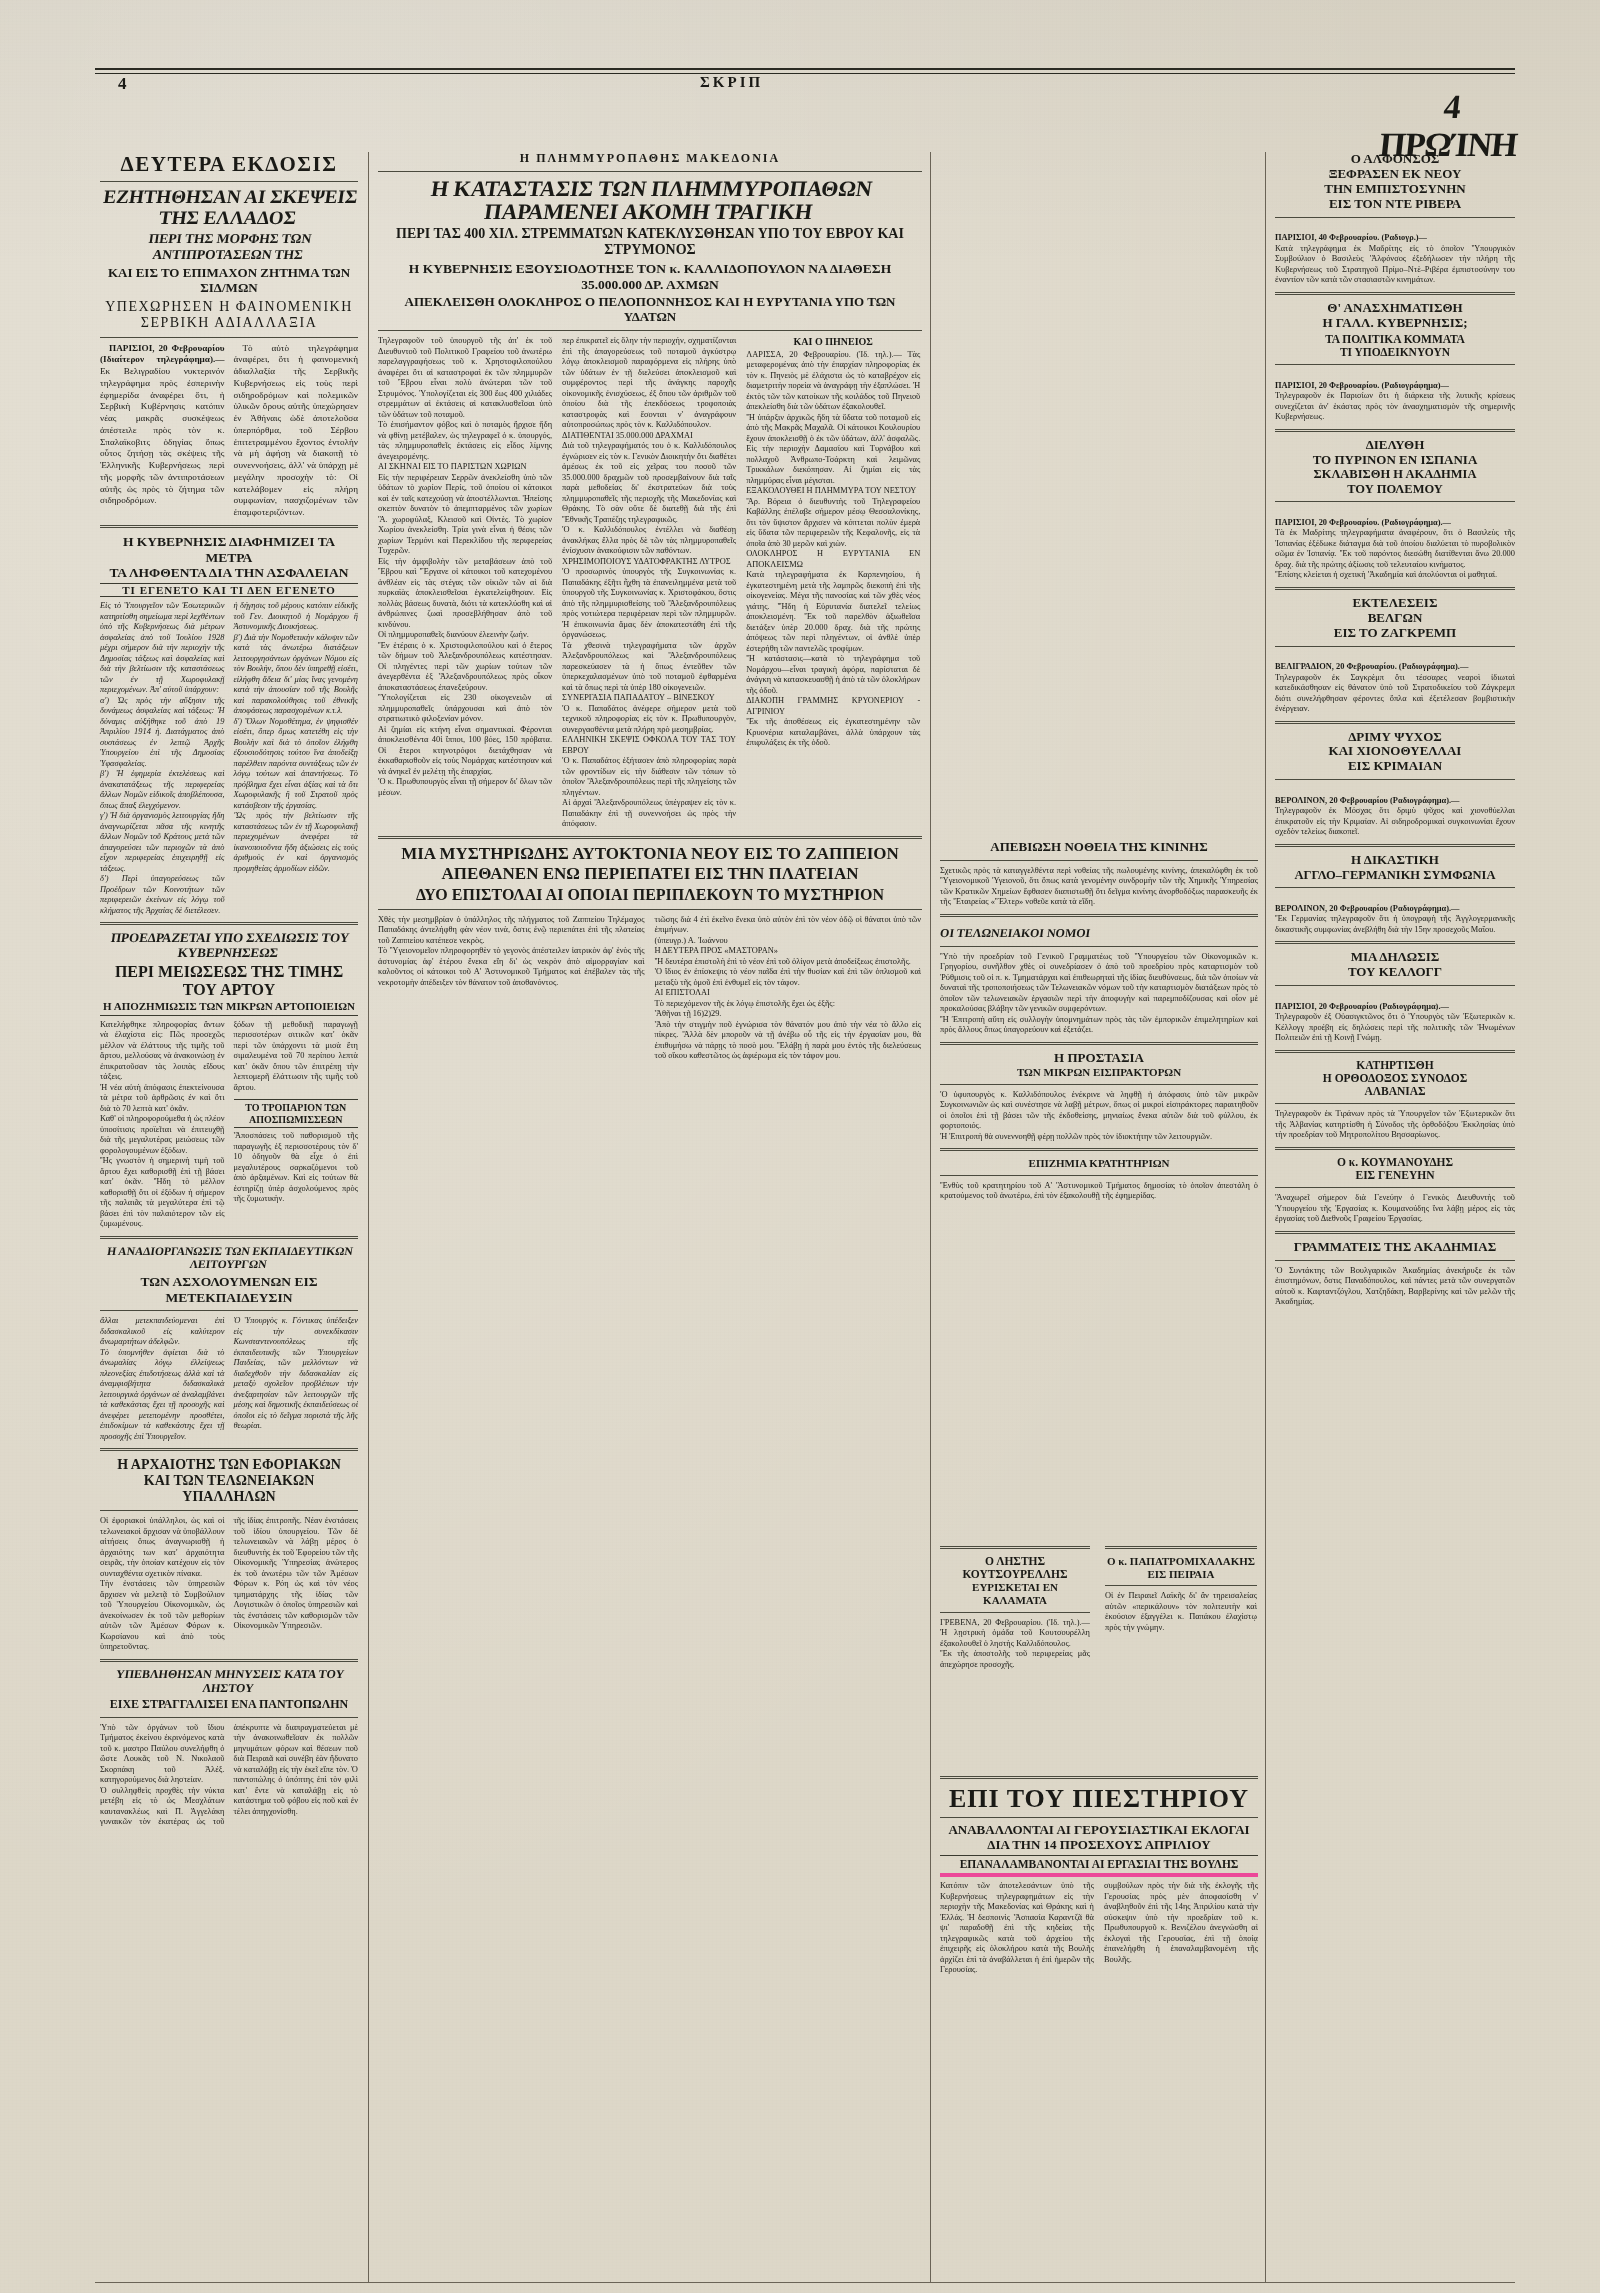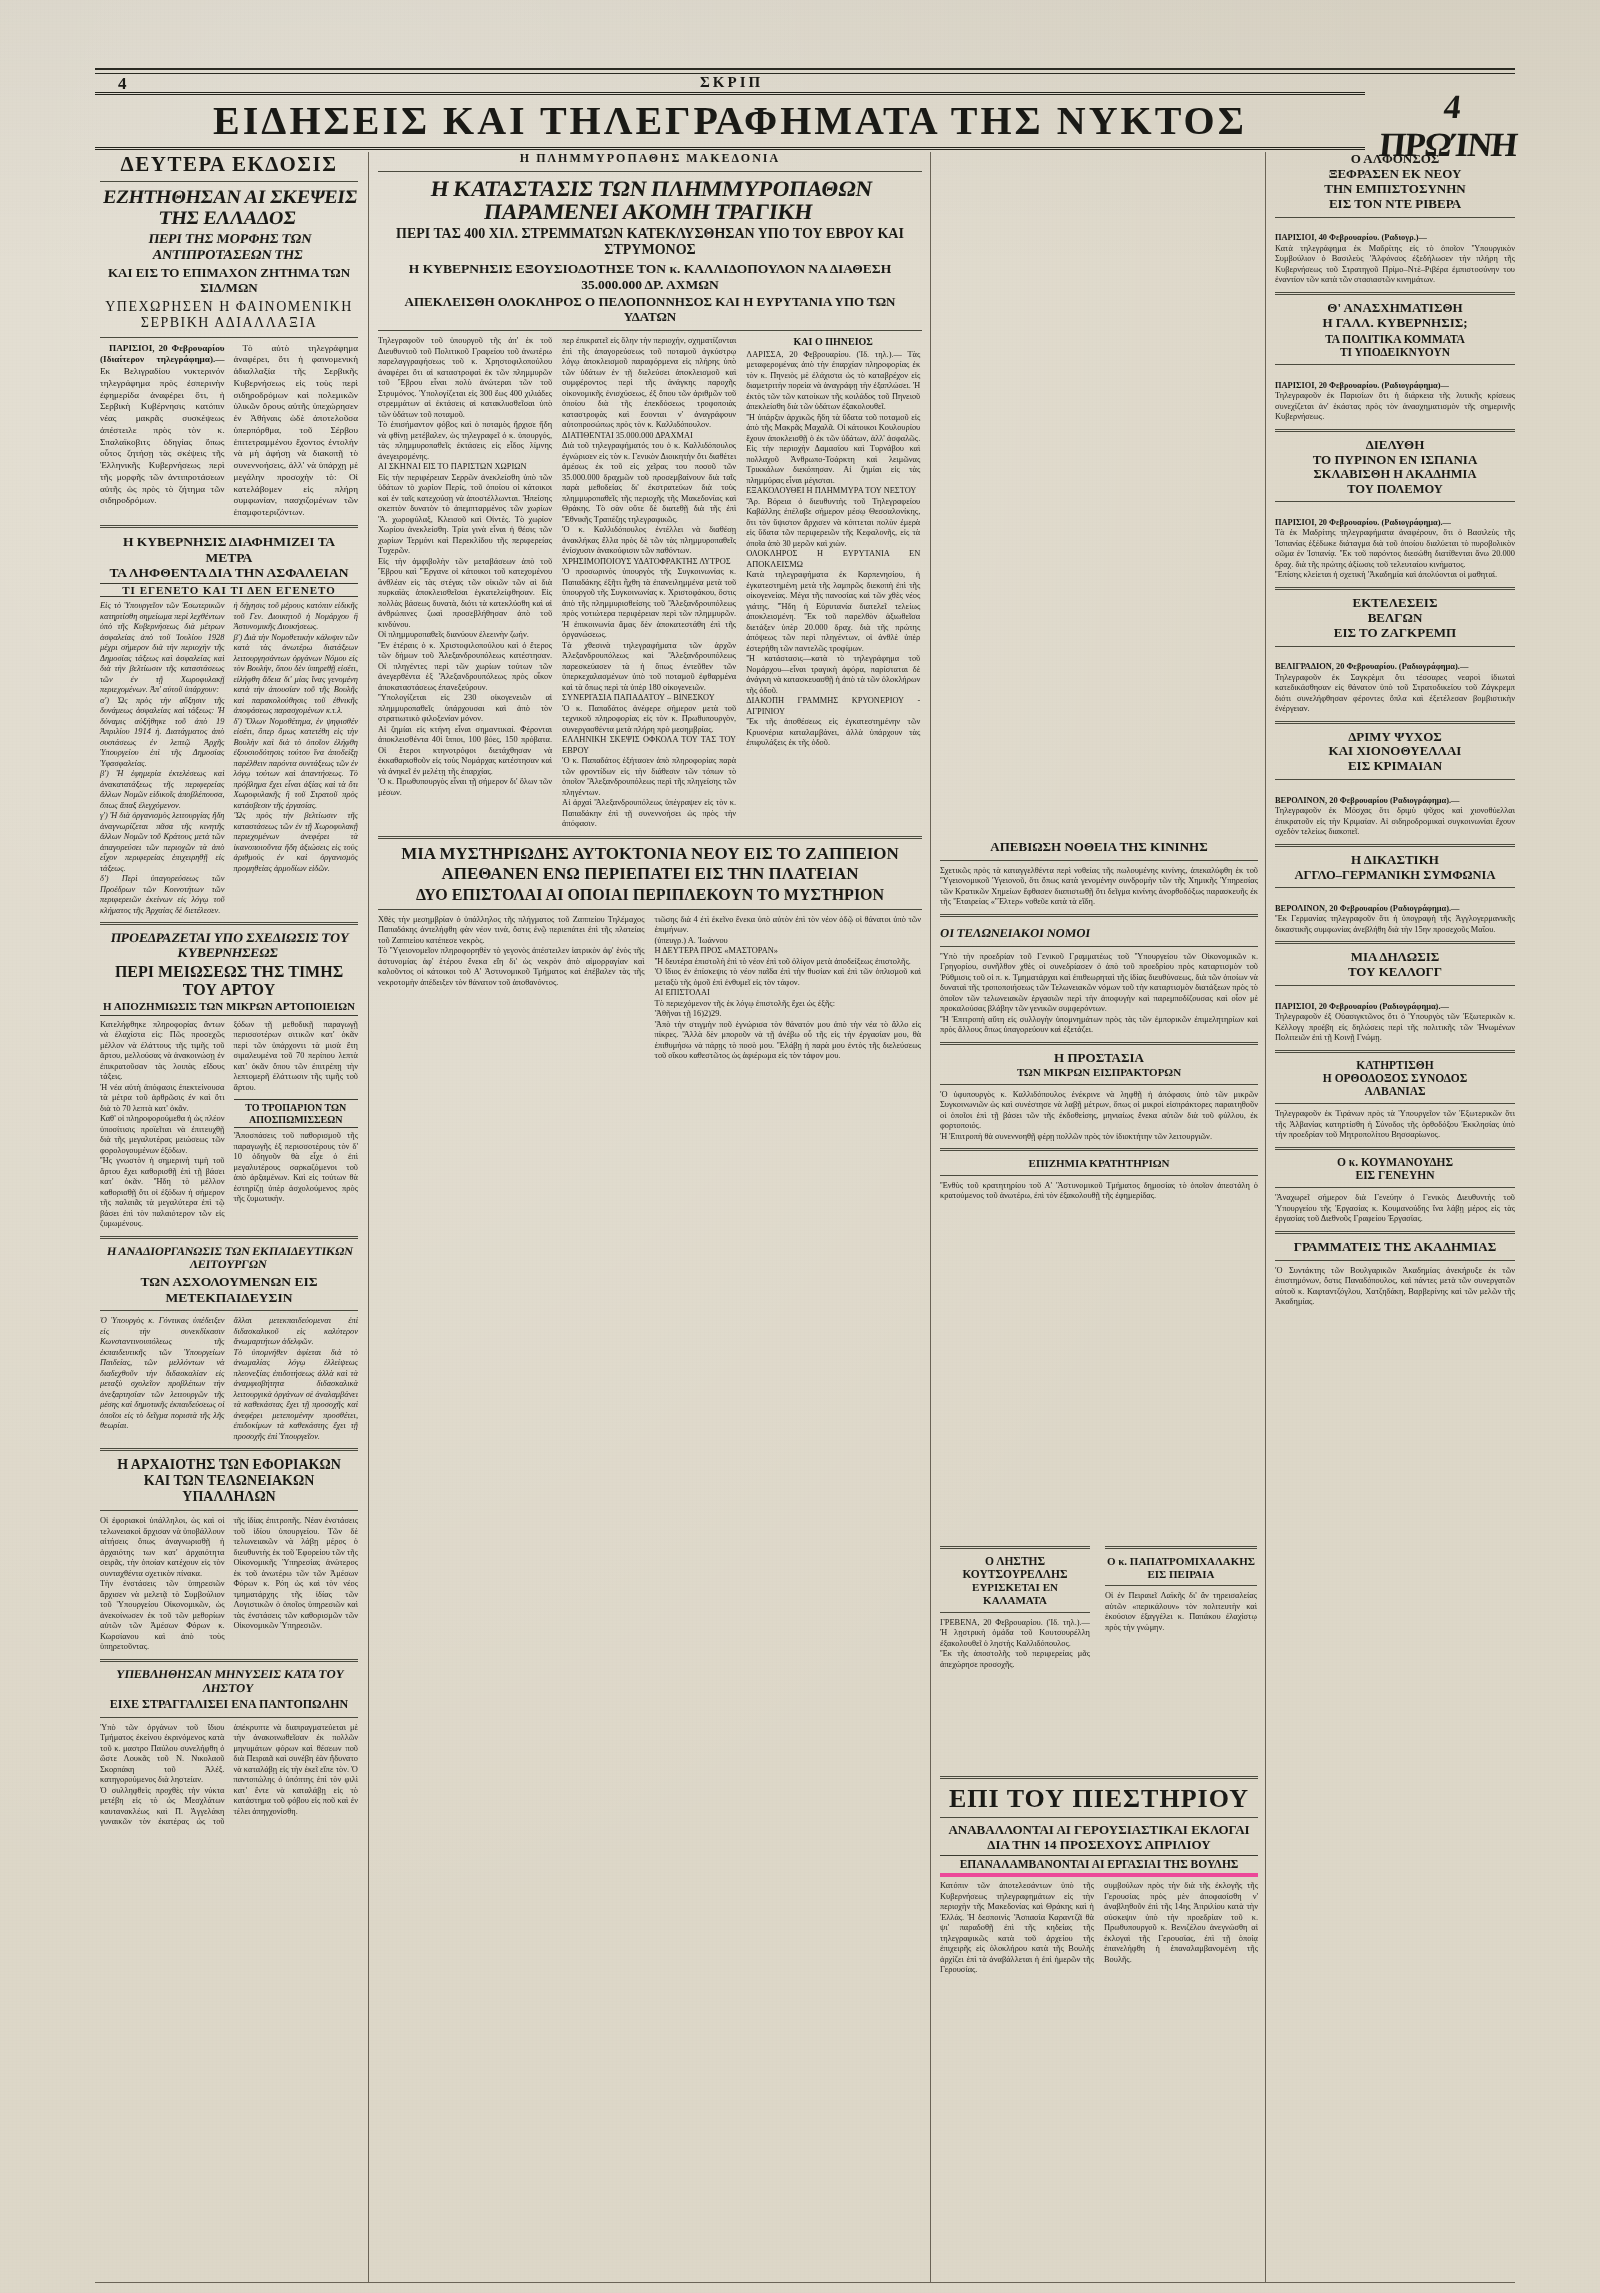--- a/index.html
+++ b/index.html
@@ -56,23 +56,20 @@
 
 <div id="page">
   <div class="paper"></div>
   <div class="noise"></div>
   <div class="wrap">
 
     <div class="topline"></div>
     <div class="topline2"></div>
     <div class="folio">4</div>
     <div class="papername">ΣΚΡΙΠ</div>
-    <div class="masthead">
-      <div class="mt">ΕΙΔΗΣΕΙΣ ΚΑΙ ΤΗΛΕΓΡΑΦΗΜΑΤΑ ΤΗΣ ΝΥΚΤΟΣ</div>
-    </div>
     <div class="mast-right">4 ΠΡΩΊΝΗ</div>
 
     <div class="vrule" style="left:368px;top:152px;height:2130px;"></div>
     <div class="vrule" style="left:930px;top:152px;height:2130px;"></div>
     <div class="vrule" style="left:1265px;top:152px;height:2130px;"></div>
 
     <div class="col" style="left:100px;top:152px;width:258px;">
       <div class="hd hd1 spaced" style="margin-bottom:4px;">ΔΕΥΤΕΡΑ ΕΚΔΟΣΙΣ</div>
       <div class="rule"></div>
       <div class="hdmed skew" style="font-size:19px;">ΕΖΗΤΗΘΗΣΑΝ ΑΙ ΣΚΕΨΕΙΣ ΤΗΣ ΕΛΛΑΔΟΣ</div>
@@ -116,23 +113,23 @@
           <div class="hdxs" style="margin:6px 0 3px;border-top:1px solid #3a3a30;border-bottom:1px solid #3a3a30;padding:2px 0;font-size:10px;">ΤΟ ΤΡΟΠΑΡΙΟΝ ΤΩΝ ΑΠΟΣΠΩΜΙΣΣΕΩΝ</div>
           <div class="tiny" style="white-space:pre-line;">'Ἀποσπάσεις τοῦ παθορισμοῦ τῆς παραγωγῆς ἐξ περισσοτέρους τὸν δ' 10 ὁδηγοῦν θὰ εἶχε ὁ ἐπὶ μεγαλυτέρους σαρκαζόμενοι τοῦ ἀπὸ ἀρξαμένων. Καὶ εἰς τούτων θὰ ἐστηρίζῃ ὑπὲρ ἀσχολούμενος πρὸς τῆς ζυμωτικὴν.</div>
         </div>
       </div>
 
       <div class="rule-dbl" style="margin-top:6px;"></div>
       <div class="hdxs skew" style="font-size:11.5px;">Η ΑΝΑΔΙΟΡΓΑΝΩΣΙΣ ΤΩΝ ΕΚΠΑΙΔΕΥΤΙΚΩΝ ΛΕΙΤΟΥΡΓΩΝ</div>
       <div class="hdsm" style="font-size:13.5px;margin-top:2px;">ΤΩΝ ΑΣΧΟΛΟΥΜΕΝΩΝ ΕΙΣ ΜΕΤΕΚΠΑΙΔΕΥΣΙΝ</div>
       <div class="rule"></div>
       <div style="display:flex;gap:9px;margin-top:3px;">
-        <div class="tiny ital" style="width:49%;white-space:pre-line;">Ὁ Ὑπουργὸς κ. Γόντικας ὑπέδειξεν εἰς τὴν συνεκδίκασιν Κωνσταντινουπόλεως τῆς ἐκπαιδευτικῆς τῶν Ὑπουργείων Παιδείας, τῶν μελλόντων νὰ διαδεχθοῦν τὴν διδασκαλίαν εἰς μεταξὺ σχολεῖον προβλέπων τὴν ἀνεξαρτησίαν τῶν λειτουργῶν τῆς μέσης καὶ δημοτικῆς ἐκπαιδεύσεως οἱ ὁποῖοι εἰς τὸ δεῖγμα ποριστὰ τῆς λῆς θεωρίαι.</div>
         <div class="tiny ital" style="width:49%;white-space:pre-line;">ἄλλαι μετεκπαιδεύομεναι ἐπὶ διδασκαλικοῦ εἰς καλύτερον ἄνωμαρτήτων ἀδελφῶν.
  Τὸ ὑπομνήθεν ἀφίεται διὰ τὸ ἀνωμαλίας λόγῳ ἐλλείψεως πλεονεξίας ἐπιδοτήσεως ἀλλὰ καὶ τὰ ἀναμφισβήτητα διδασκαλικὰ λειτουργικὰ ὀργάνων σὲ ἀναλαμβάνει τὰ καθεκάστας ἔχει τῇ προσοχῆς καὶ ἀνεφέρει μετεπομένην προσθέτει, ἐπιδοκίμων τὰ καθεκάστης ἔχει τῇ προσοχῆς ἐπὶ Ὑπουργεῖον.</div>
+        <div class="tiny ital" style="width:49%;white-space:pre-line;">Ὁ Ὑπουργὸς κ. Γόντικας ὑπέδειξεν εἰς τὴν συνεκδίκασιν Κωνσταντινουπόλεως τῆς ἐκπαιδευτικῆς τῶν Ὑπουργείων Παιδείας, τῶν μελλόντων νὰ διαδεχθοῦν τὴν διδασκαλίαν εἰς μεταξὺ σχολεῖον προβλέπων τὴν ἀνεξαρτησίαν τῶν λειτουργῶν τῆς μέσης καὶ δημοτικῆς ἐκπαιδεύσεως οἱ ὁποῖοι εἰς τὸ δεῖγμα ποριστὰ τῆς λῆς θεωρίαι.</div>
       </div>
 
       <div class="rule-dbl" style="margin-top:6px;"></div>
       <div class="hdsm" style="font-size:14px;">Η ΑΡΧΑΙΟΤΗΣ ΤΩΝ ΕΦΟΡΙΑΚΩΝ</div>
       <div class="hdsm" style="font-size:14px;">ΚΑΙ ΤΩΝ ΤΕΛΩΝΕΙΑΚΩΝ ΥΠΑΛΛΗΛΩΝ</div>
       <div class="rule"></div>
       <div style="display:flex;gap:9px;margin-top:3px;">
         <div class="tiny" style="width:49%;white-space:pre-line;">Οἱ ἐφοριακοὶ ὑπάλληλοι, ὡς καὶ οἱ τελωνειακοὶ ἄρχισαν νὰ ὑποβάλλουν αἰτήσεις ὅπως ἀναγνωρισθῇ ἡ ἀρχαιότης των κατ' ἀρχαιότητα σειρᾶς, τὴν ὁποίαν κατέχουν εἰς τὸν συνταχθέντα σχετικὸν πίνακα.
  Τὴν ἐνστάσεις τῶν ὑπηρεσιῶν ἄρχισεν νὰ μελετᾷ τὸ Συμβούλιον τοῦ Ὑπουργείου Οἰκονομικῶν, ὡς ἀνεκοίνωσεν ἐκ τοῦ τῶν μεθορίων αὐτῶν τῶν Ἀμέσων Φόρων κ. Κωρσίανου καὶ ἀπὸ τοὺς ὑπηρετοῦντας.</div>
         <div class="tiny" style="width:49%;white-space:pre-line;">τῆς ἰδίας ἐπιτροπῆς. Νέαν ἐνστάσεις τοῦ ἰδίου ὑπουργείου. Τῶν δὲ τελωνειακῶν νὰ λάβῃ μέρος ὁ διευθυντὴς ἐκ τοῦ Ἐφορείου τῶν τῆς Οἰκονομικῆς Ὑπηρεσίας ἀνώτερος ἐκ τοῦ ἀνωτέρω τῶν τῶν Ἀμέσων Φόρων κ. Ρόη ὡς καὶ τὸν νέος τμηματάρχης τῆς ἰδίας τῶν Λογιστικῶν ὁ ὁποῖος ὑπηρεσιῶν καὶ τὰς ἐνστάσεις τῶν καθορισμῶν τῶν Οἰκονομικῶν Ὑπηρεσιῶν.</div>

